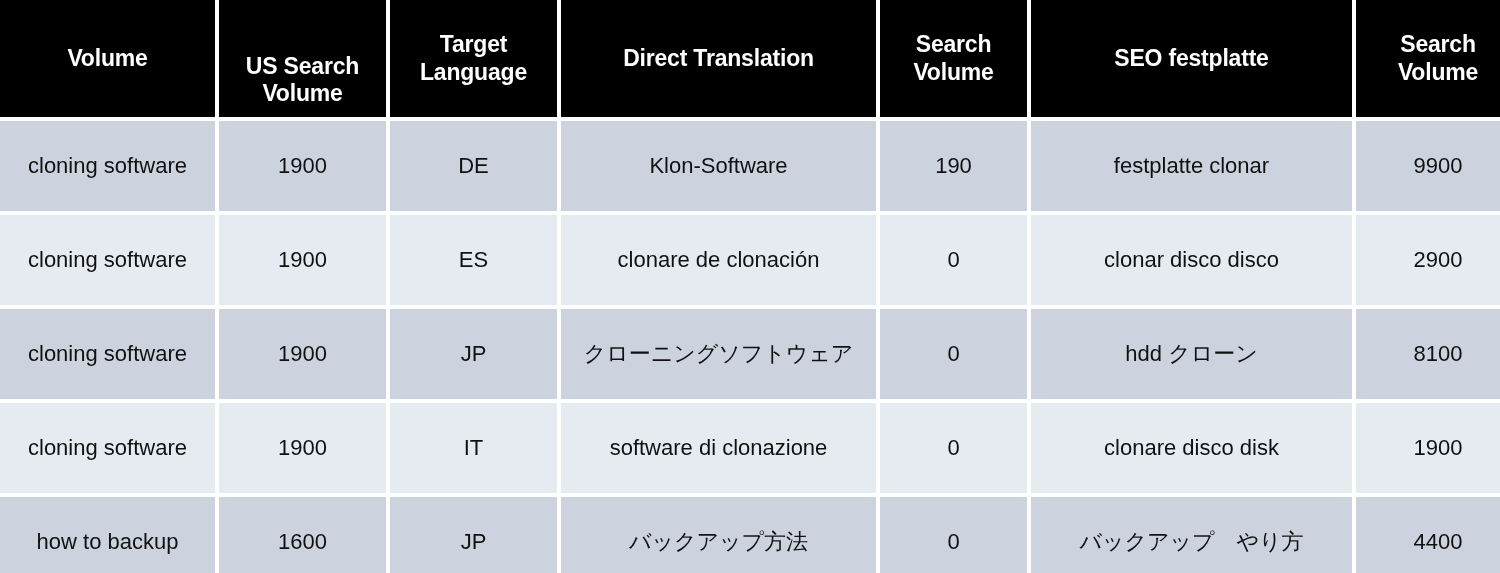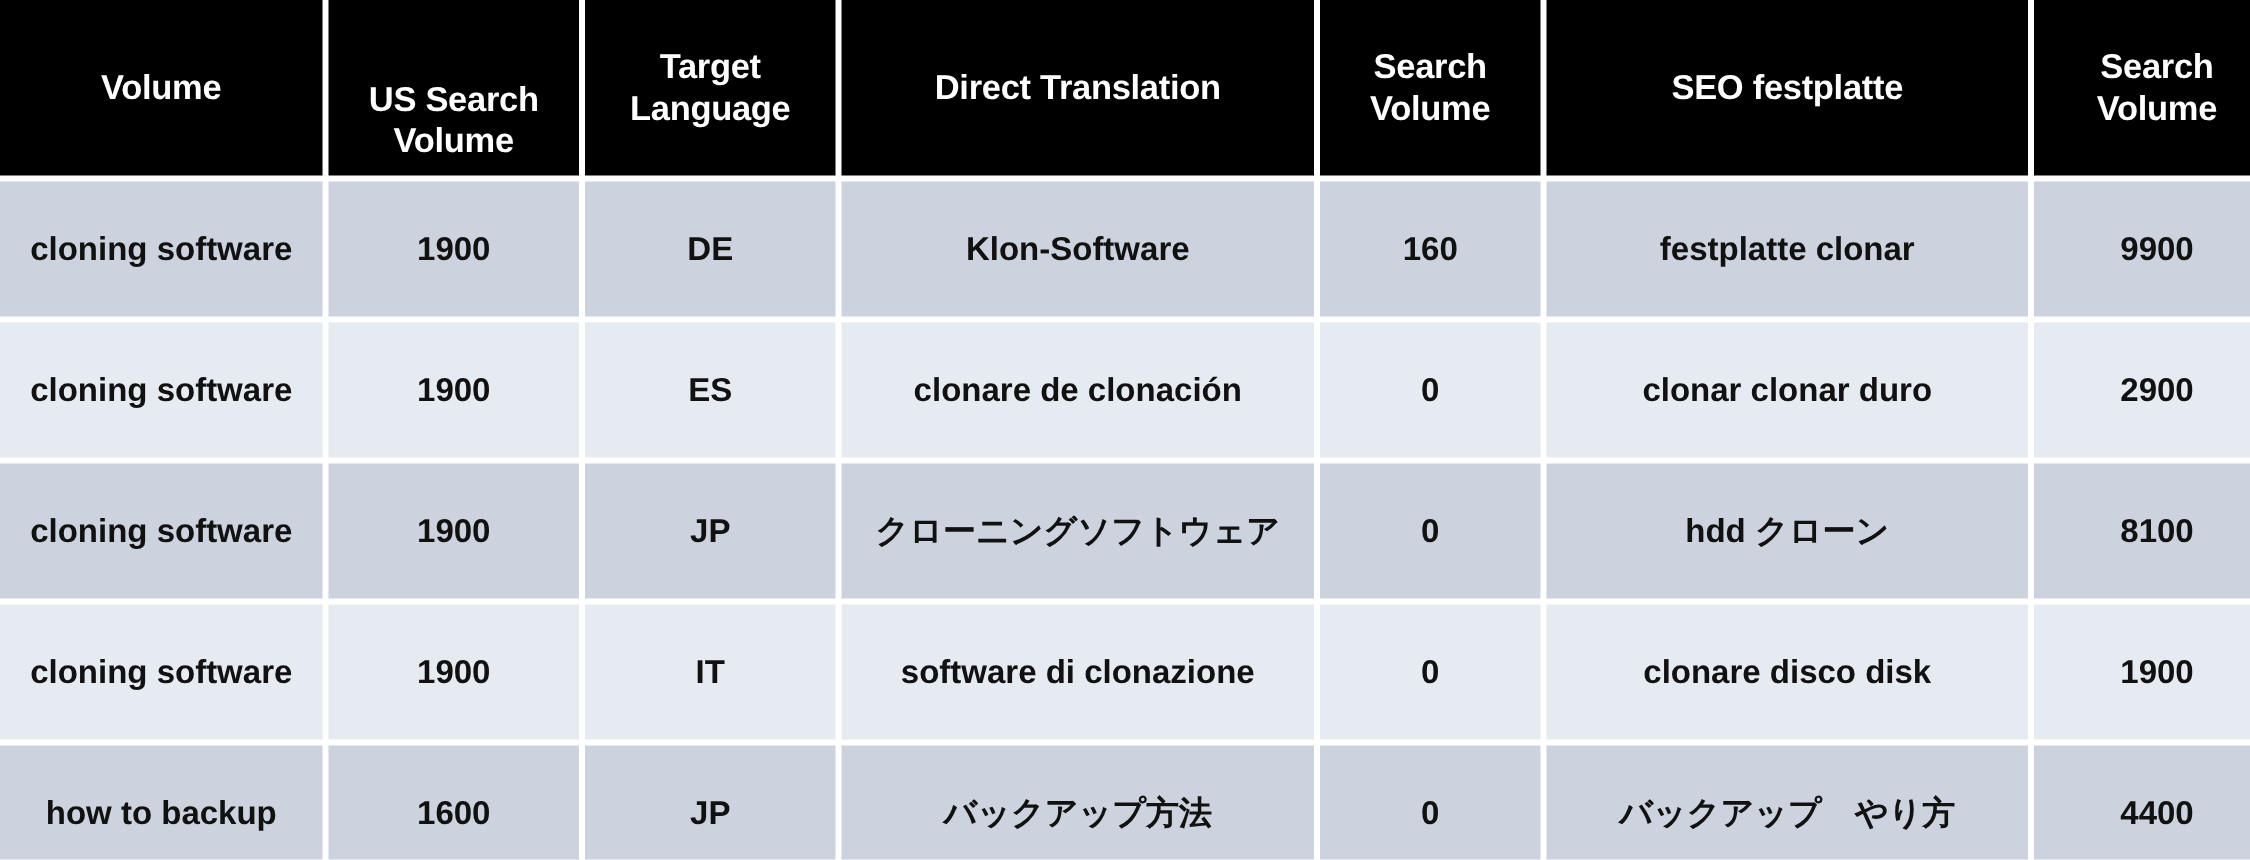--- a/index.html
+++ b/index.html
@@ -36,21 +36,21 @@
     letter-spacing: -0.2px;
   }
 
   #seo-table td {
     font-size: 22px;
     color: #111111;
     text-align: center;
     vertical-align: middle;
     height: 86px;
     padding: 2px 8px;
-    font-weight: bold;
+    font-weight: normal;
     white-space: nowrap;
   }
 
   #seo-table tbody tr.row-odd td {
     background: #ccd2de;
   }
   #seo-table tbody tr.row-even td {
     background: #e6eaf1;
   }
 
@@ -104,31 +104,31 @@
           <span style="display: block;">Volume</span>
         </th>
       </tr>
   </thead>
   <tbody id="table-body">
       <tr class="row-odd">
         <td>cloning software</td>
         <td>1900</td>
         <td>DE</td>
         <td>Klon-Software</td>
-        <td>160</td>
+        <td>190</td>
         <td>festplatte clonar</td>
         <td>9900</td>
       </tr>
       <tr class="row-even">
         <td>cloning software</td>
         <td>1900</td>
         <td>ES</td>
         <td>clonare de clonación</td>
         <td>0</td>
-        <td>clonar clonar duro</td>
+        <td>clonar disco disco</td>
         <td>2900</td>
       </tr>
       <tr class="row-odd">
         <td>cloning software</td>
         <td>1900</td>
         <td>JP</td>
         <td>クローニングソフトウェア</td>
         <td>0</td>
         <td>hdd クローン</td>
         <td>8100</td>

